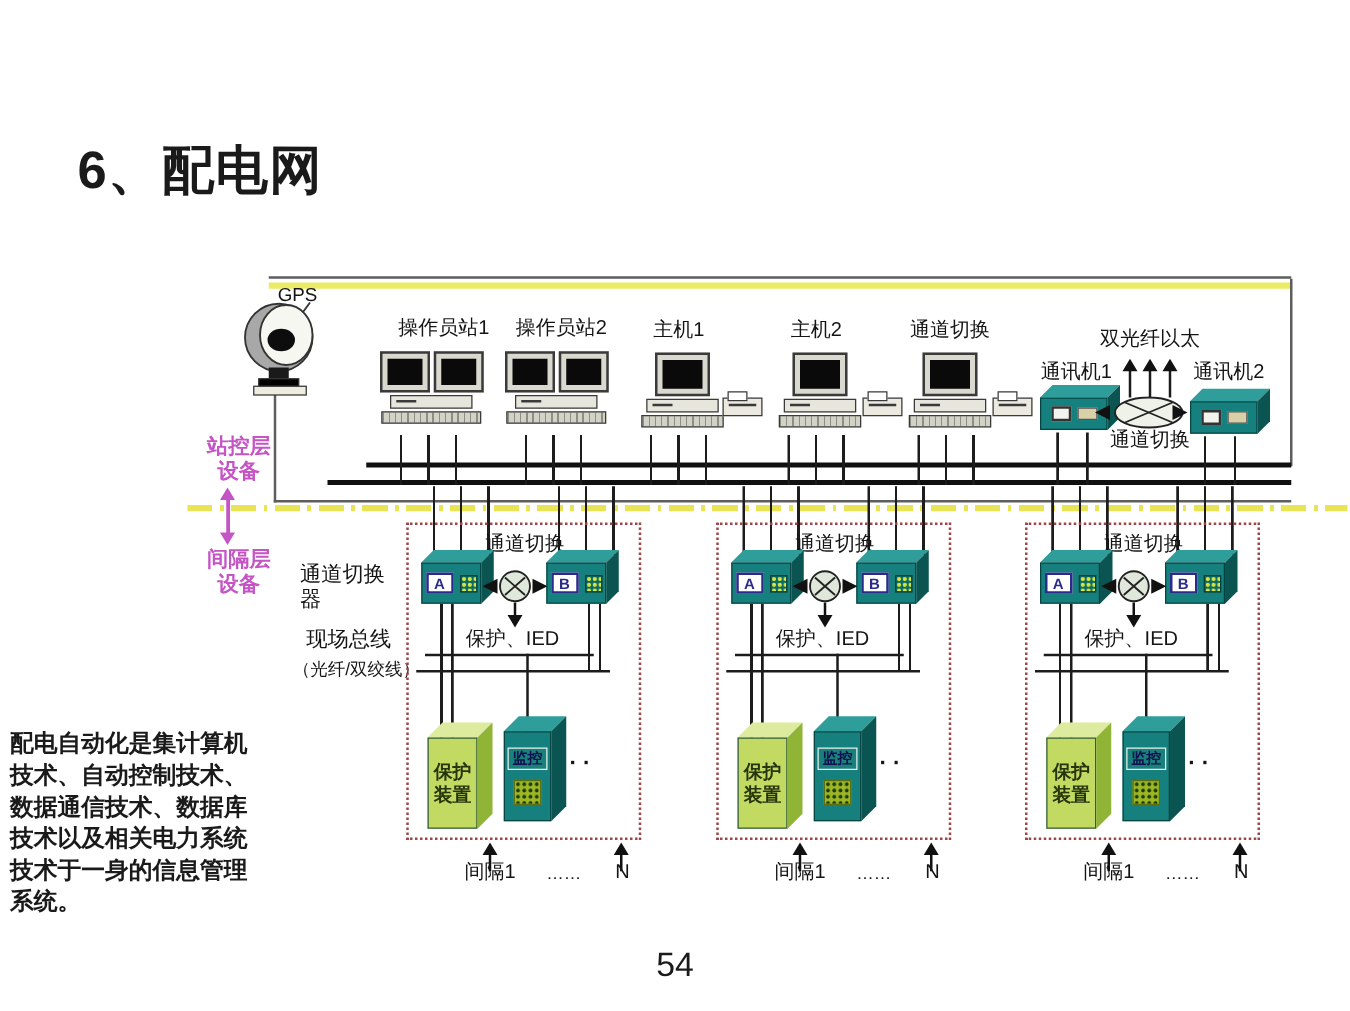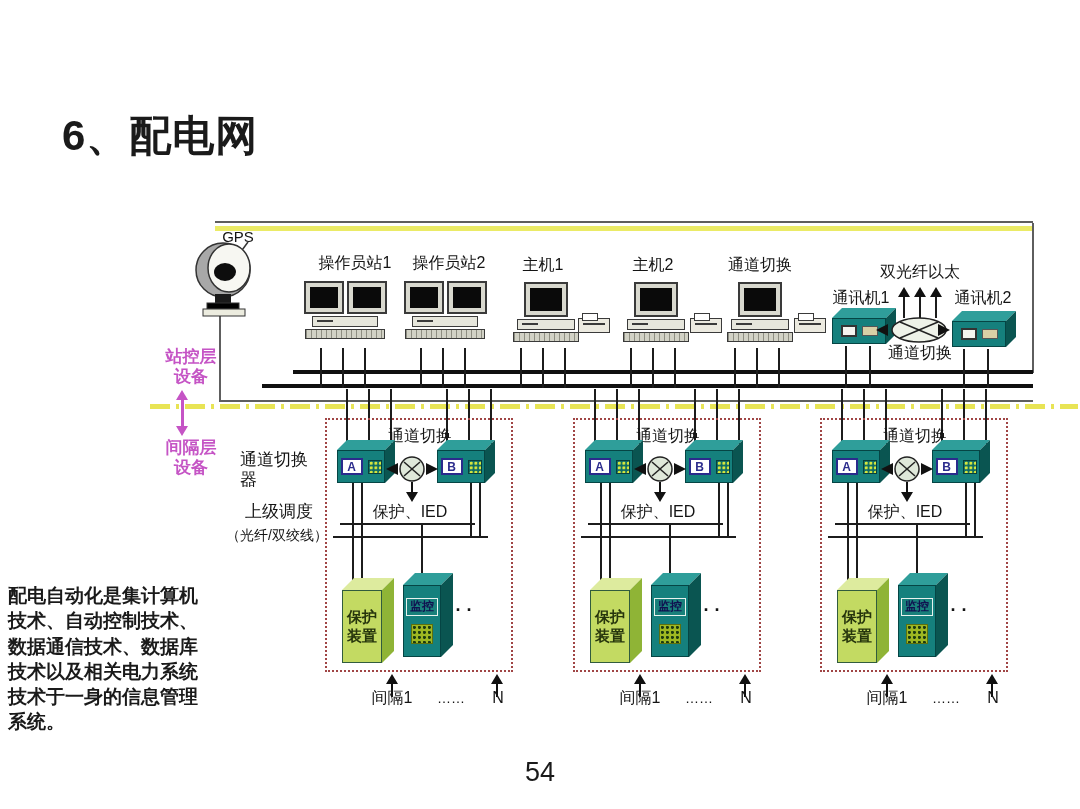--- a/index.html
+++ b/index.html
@@ -191,22 +191,22 @@
   <div class="abs" style="left:172px;top:390px;width:20px;height:46px">
     <div class="tri t-up pk" style="left:4px;top:0"></div>
     <div class="abs" style="left:8.5px;top:8px;width:3px;height:30px;background:#c554c5"></div>
     <div class="tri t-down pk" style="left:4px;top:36px"></div>
   </div>
   <div class="lbl pink" style="left:156px;top:438px;width:70px;font-size:17px">间隔层
 设备</div>
 
   <div class="lbl" style="left:240px;top:450px;width:84px;font-size:17px;text-align:left">通道切换
 器</div>
-  <div class="lbl" style="left:245px;top:502px;width:80px;font-size:17px;text-align:left">上级调度</div>
-  <div class="lbl" style="left:226px;top:527px;width:110px;font-size:14px;text-align:left">（光纤/双绞线）</div>
+  <div class="lbl" style="left:245px;top:502px;width:80px;font-size:17px;text-align:left">现场总线</div>
+  <div class="lbl" style="left:226px;top:527px;width:110px;font-size:14px;text-align:right">（光纤/双绞线）</div>
 
   <div class="bay-group" style="left: 325px;">
 
     <div class="stripes3 rel" style="left:21px;top:-29px;height:55px"></div>
     <div class="stripes3 rel" style="left:121px;top:-29px;height:55px"></div>
     <div class="bay-box"></div>
     <div class="lbl rel" style="left:40px;top:8px;width:110px;font-size:16px">通道切换</div>
 
     <div class="stripesP rel" style="left:27px;top:65px;height:53px"></div>
     <div class="stripesP rel" style="left:145px;top:65px;height:53px"></div>

